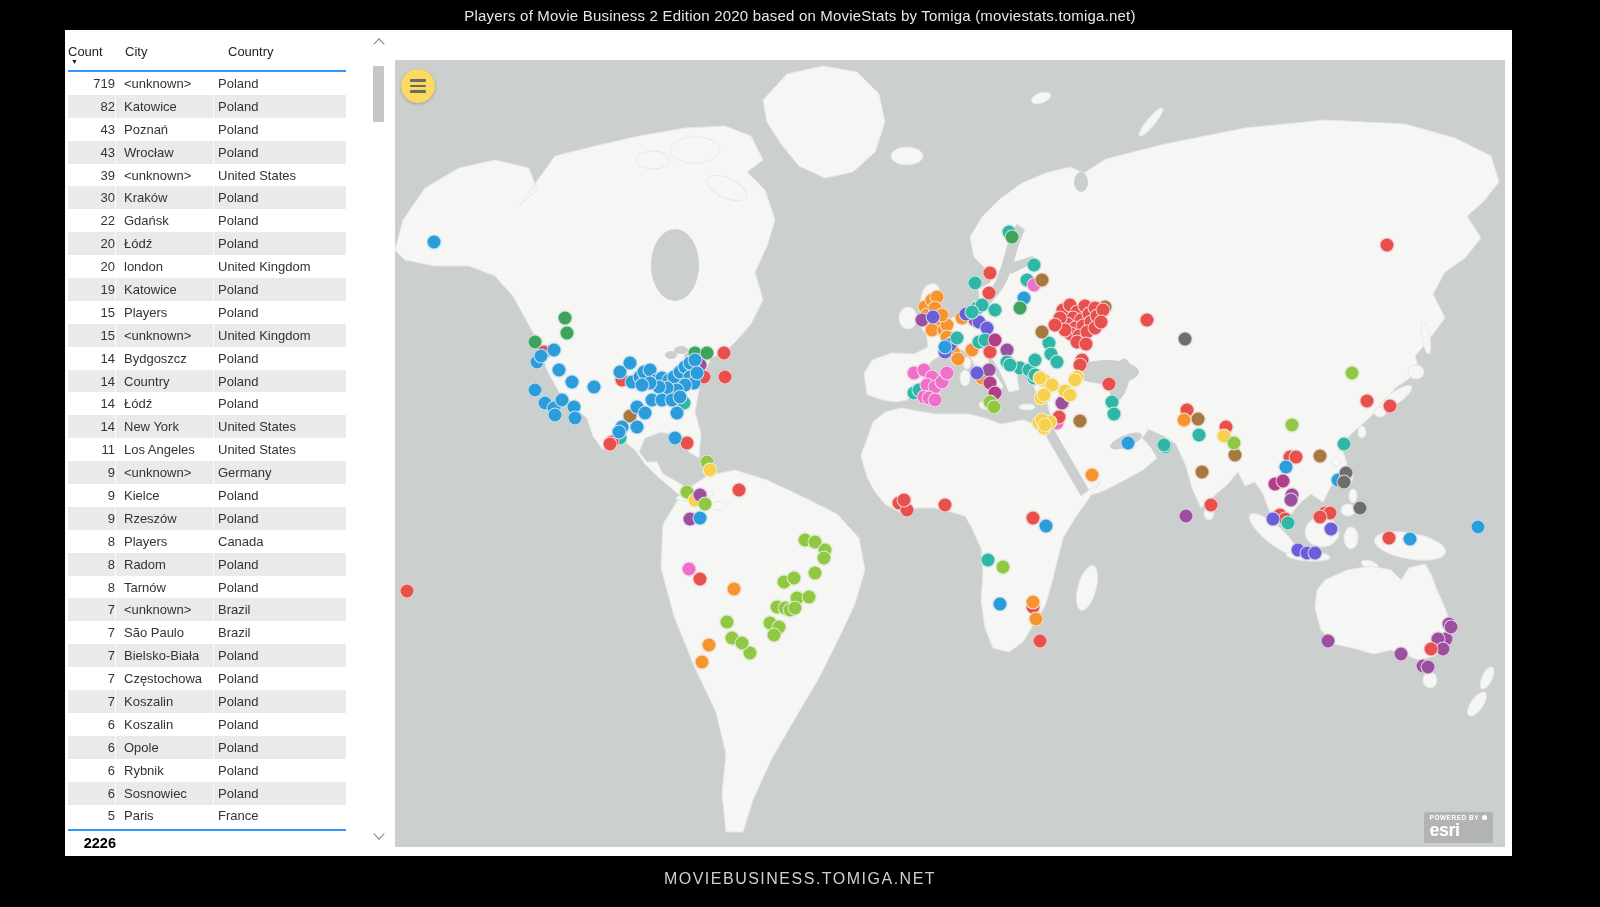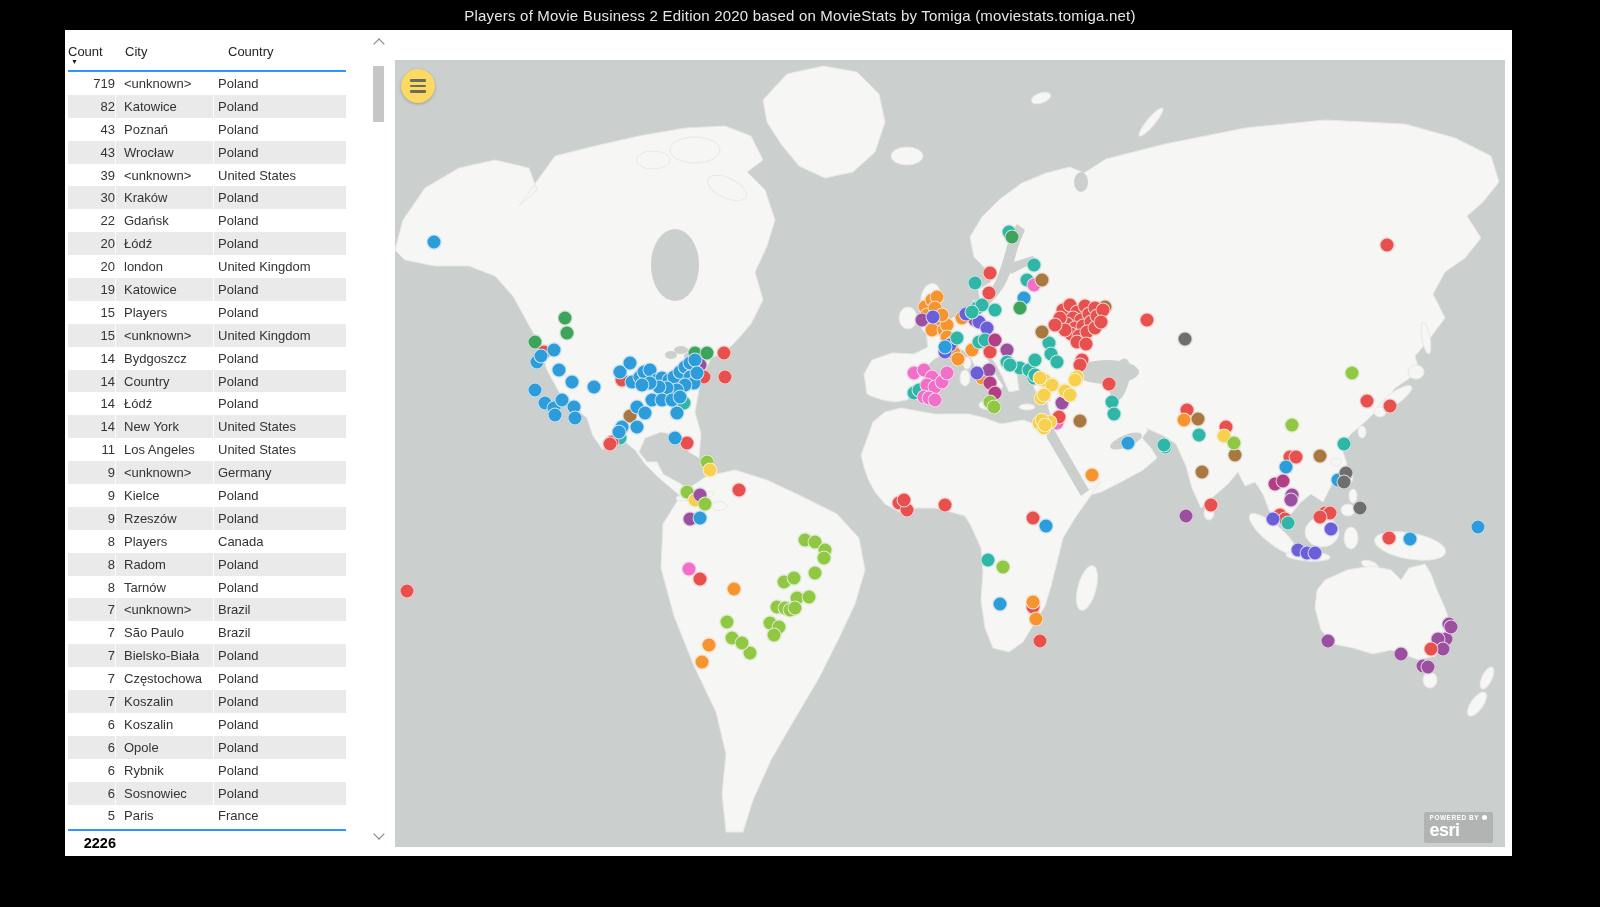--- a/index.html
+++ b/index.html
@@ -642,14 +642,17 @@
         </div>
         <div id="esri">
           <div class="pb">POWERED BY</div>
           <div class="brand">esri</div>
         </div>
       </div>
     </div>
 
   </div>
 
+  <div id="botbar">
+    <div class="t">MOVIEBUSINESS.TOMIGA.NET</div>
+  </div>
 
 </div>
 
 </body></html>

